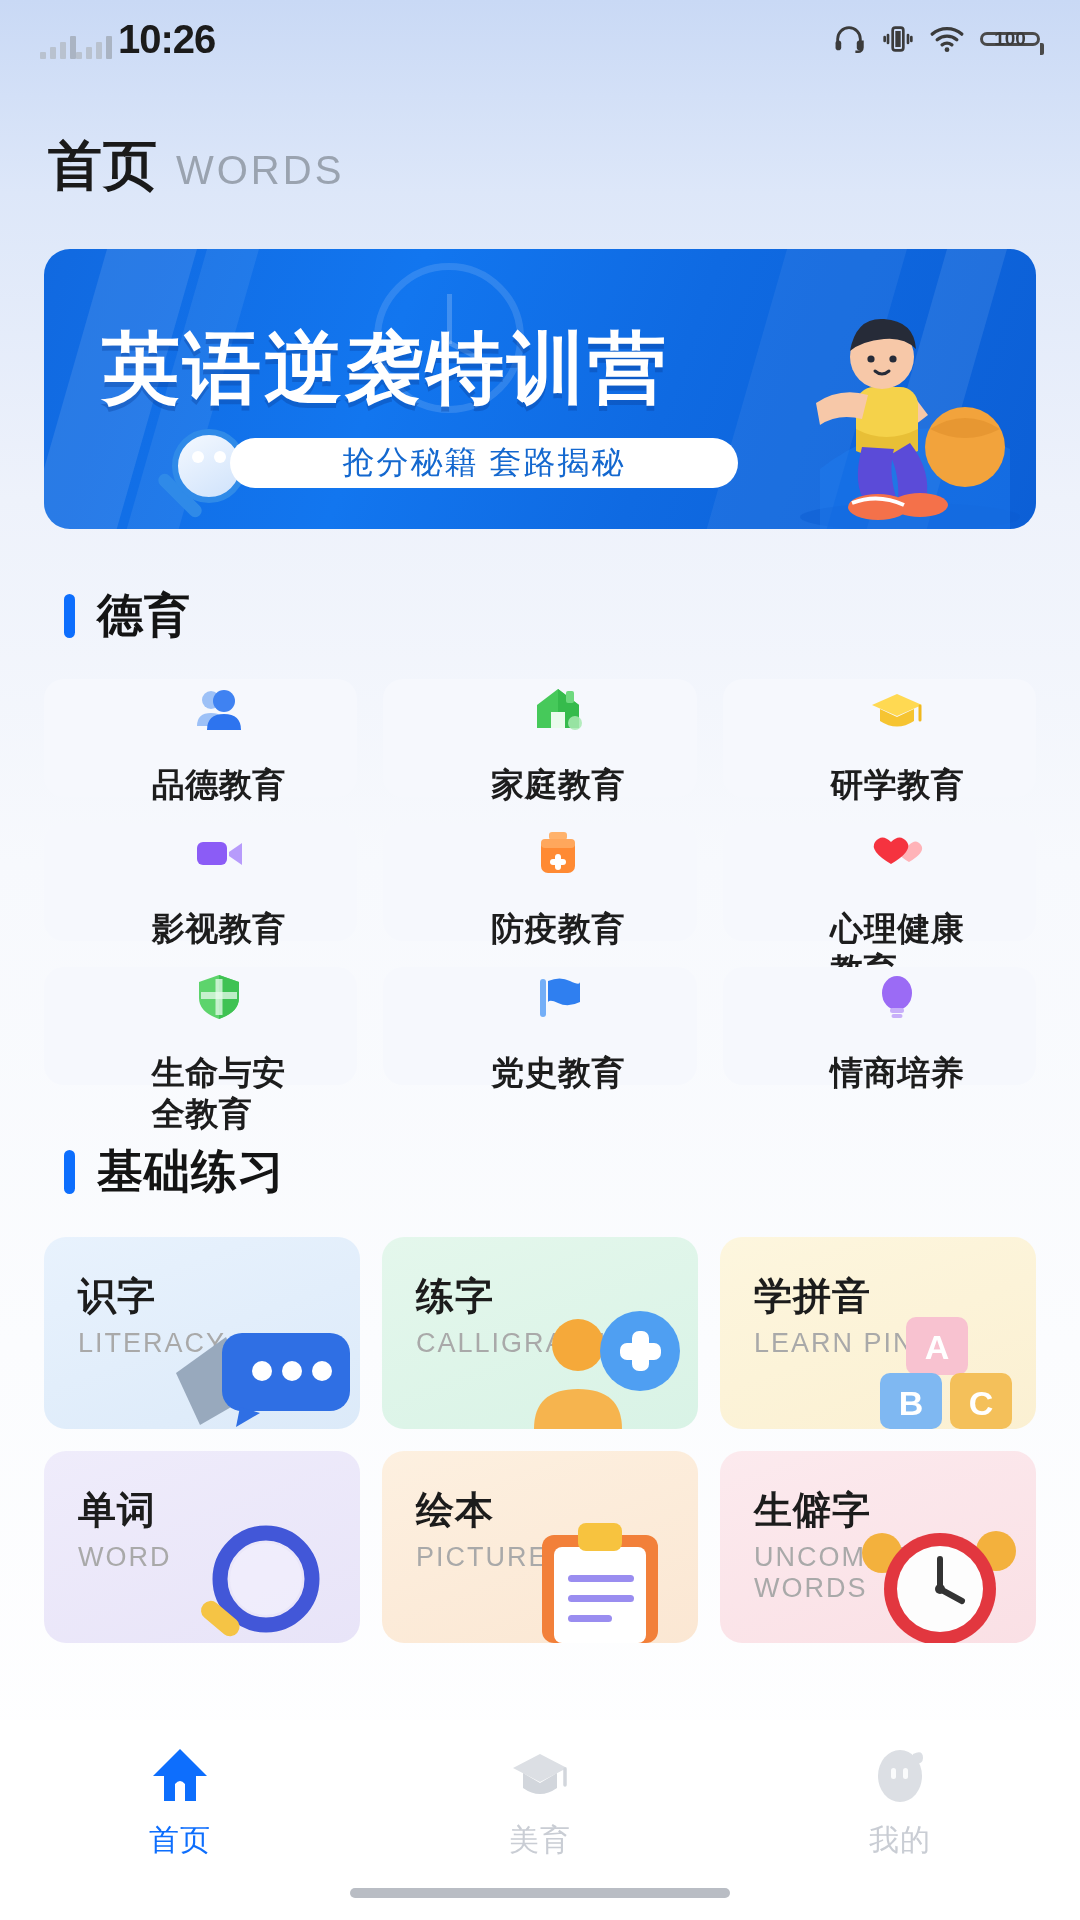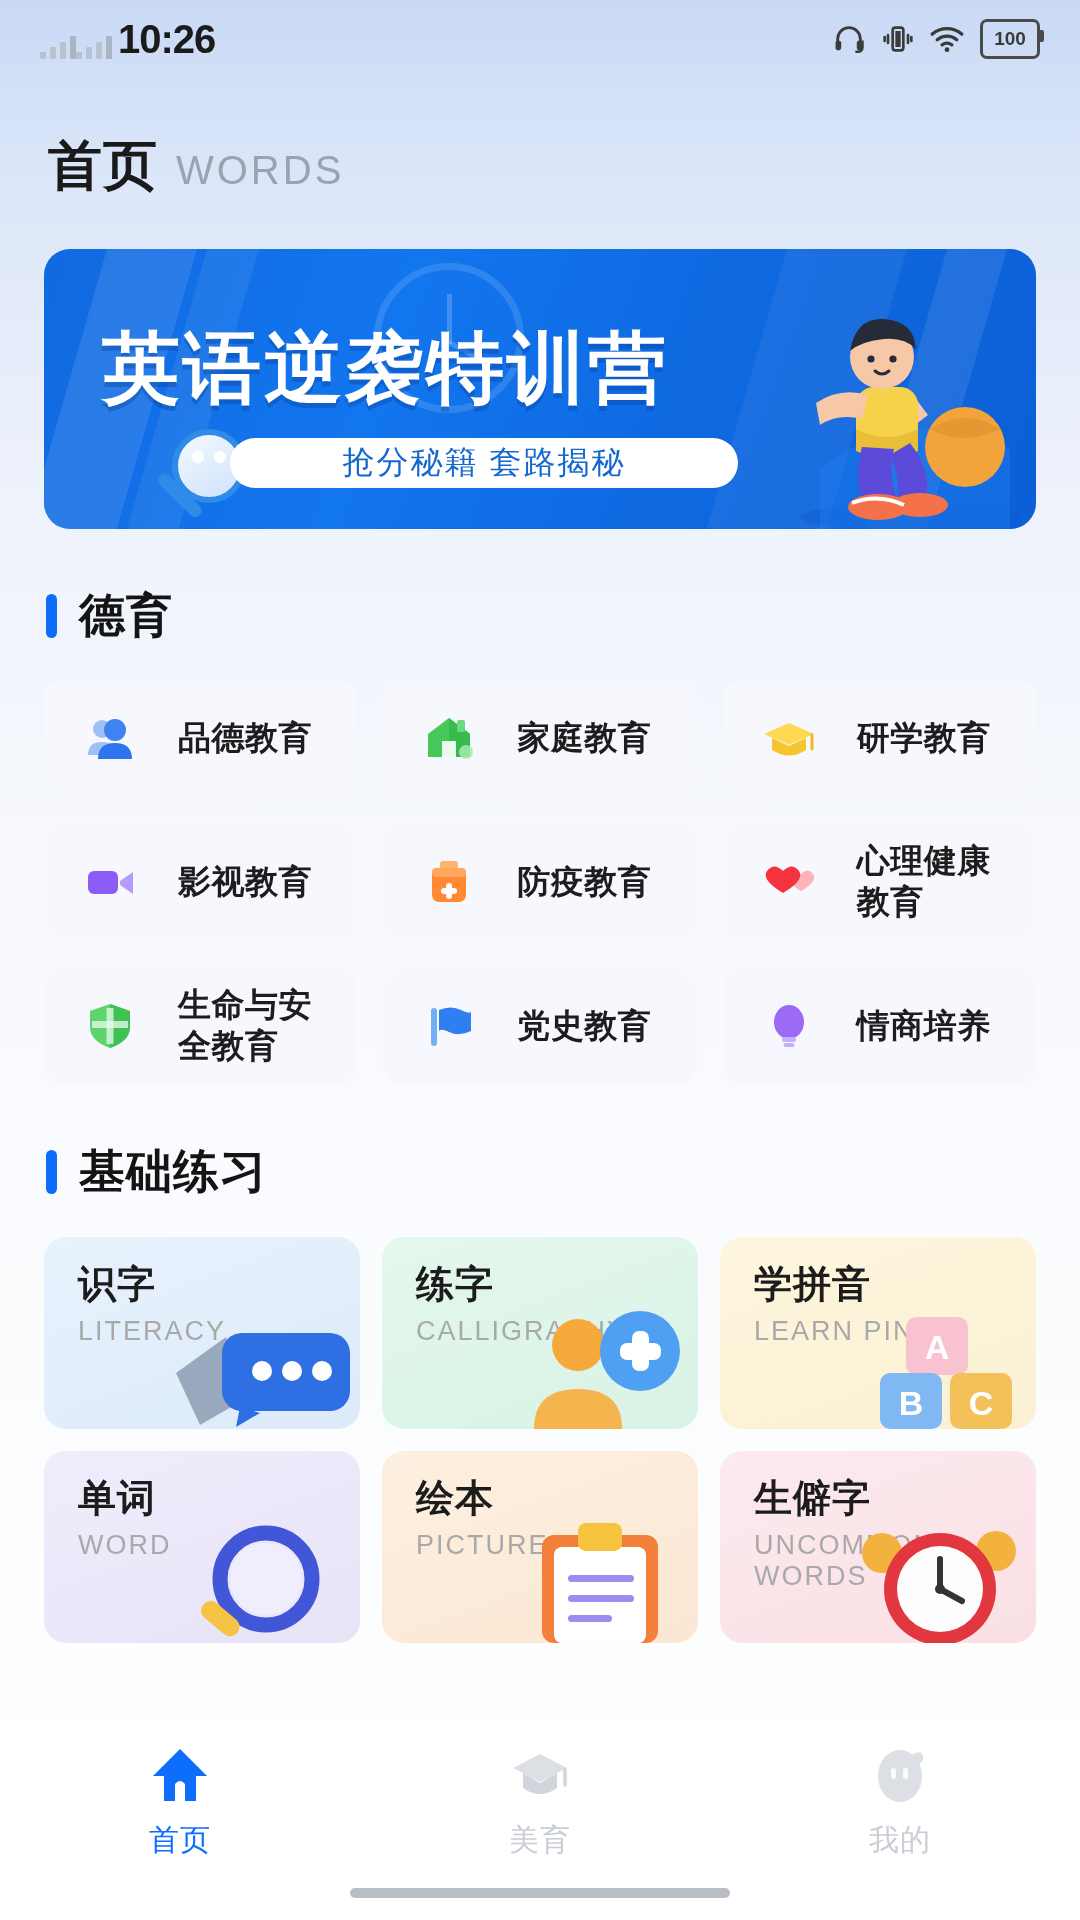--- a/index.html
+++ b/index.html
@@ -13,21 +13,21 @@
   
   .statusbar { height:78px; display:flex; align-items:center; padding:0 40px; }
   .sb-left { display:flex; align-items:flex-end; gap:0; }
   .sigbars { display:flex; align-items:flex-end; gap:4px; height:26px; }
   .sigbars i { display:block; width:6px; background:#b9c2cf; border-radius:1px; }
   .sigbars i:nth-child(1){height:7px;} .sigbars i:nth-child(2){height:12px;}
   .sigbars i:nth-child(3){height:17px;} .sigbars i:nth-child(4){height:23px; background:#aab4c3;}
   .clock { font-size:40px; font-weight:700; color:#1b1b1b; letter-spacing:-1px; margin-left:6px; line-height:1; }
   .sb-right { margin-left:auto; display:flex; align-items:center; gap:16px; }
   .sb-right svg { display:block; }
-  .batt { width:60px; height:40px; border:3px solid #4a4a4a; border-radius:7px; position:relative;
+  .batt { width:60px; height:14px; border:3px solid #4a4a4a; border-radius:7px; position:relative;
           display:flex; align-items:center; justify-content:center; }
   .batt:after { content:""; position:absolute; right:-7px; top:8px; width:4px; height:12px;
                 background:#4a4a4a; border-radius:0 2px 2px 0; }
   .batt span { font-size:19px; font-weight:700; color:#3b3b3b; }
 
   
   .pagehead { padding:52px 48px 0 48px; display:flex; align-items:baseline; gap:18px; }
   .pagehead .cn { font-size:54px; font-weight:700; color:#1a1a1a; letter-spacing:1px; }
   .pagehead .en { font-size:40px; color:#9aa3b0; letter-spacing:3px; font-weight:400; }
 
@@ -52,34 +52,34 @@
   .bn-pill span { font-size:32px; font-weight:400; color:#1468cf; letter-spacing:2px; }
   .bn-magnifier { position:absolute; left:128px; top:180px; width:74px; height:74px; border-radius:50%;
                   background:linear-gradient(150deg,#f4f9ff,#cfe2fb); border:6px solid #2f8ae8; }
   .bn-magnifier i { position:absolute; width:12px; height:12px; border-radius:50%; background:#fff; top:16px; }
   .bn-magnifier i:nth-child(1){left:14px;} .bn-magnifier i:nth-child(2){left:36px;}
   .bn-handle { position:absolute; left:108px; top:240px; width:56px; height:13px; border-radius:7px;
                background:#2f8ae8; transform:rotate(45deg); }
   .bn-kid { position:absolute; right:16px; bottom:0; width:260px; height:250px; }
 
   
-  .sec { display:flex; align-items:center; gap:22px; padding:0 46px; margin-top:56px; }
+  .sec { display:flex; align-items:center; gap:22px; padding:0 64px; margin-top:56px; }
   .sec .bar { width:11px; height:44px; border-radius:6px; background:#0d6efd; }
   .sec .title { font-size:46px; font-weight:700; color:#141414; letter-spacing:1px; }
 
   
   .vgrid { display:grid; grid-template-columns:repeat(3,1fr); gap:26px; padding:0 44px; margin-top:32px; }
   .vtile { background:#f6f8fd; border-radius:20px; height:118px; display:flex; align-items:center;
-           padding-left:36px; gap:38px; }
+           padding-left:36px; gap:26px;flex-direction:column; }
   .vtile .ico { width:60px; height:60px; flex:none; display:flex; align-items:center; justify-content:center; }
   .vtile .lab { font-size:33px; font-weight:600; color:#1d1d1d; line-height:1.24; letter-spacing:.5px; }
 
   
   .pgrid { display:grid; grid-template-columns:repeat(3,1fr); gap:22px; padding:0 44px; margin-top:34px; }
-  .pcard { height:192px; border-radius:22px; position:relative; overflow:hidden; padding:22px 0 0 34px; }
+  .pcard { height:192px; border-radius:22px; position:relative; overflow:hidden; padding:34px 0 0 34px; }
   .pcard .cn { font-size:38px; font-weight:700; color:#1c1c1c; letter-spacing:1px; }
   .pcard .en { font-size:27px; color:#a9a9a9; letter-spacing:2px; margin-top:6px; }
   .pcard .art { position:absolute; right:0; bottom:0; width:190px; height:130px; }
 
   
   .tabbar { position:absolute; left:0; bottom:0; width:1080px; height:200px; background:#fff;
             display:flex; align-items:flex-start; padding-top:26px; }
   .tab { flex:1; display:flex; flex-direction:column; align-items:center; gap:12px; }
   .tab .tlab { font-size:30px; letter-spacing:1px; }
   .tab.active .tlab { color:#0d6efd; }

